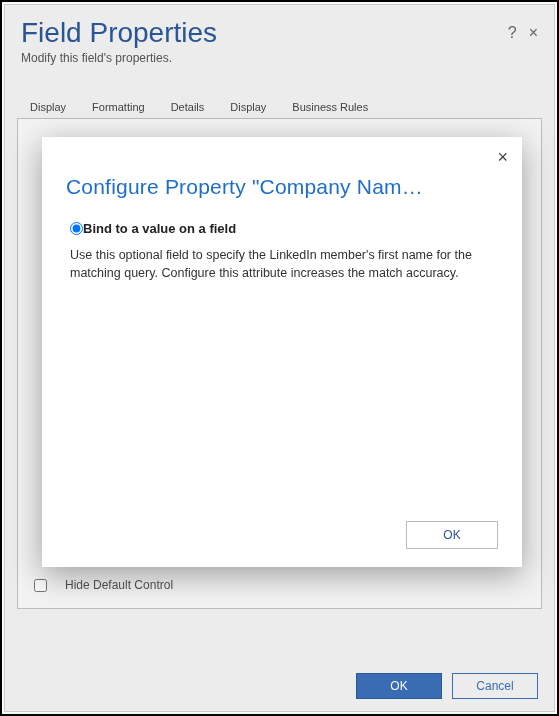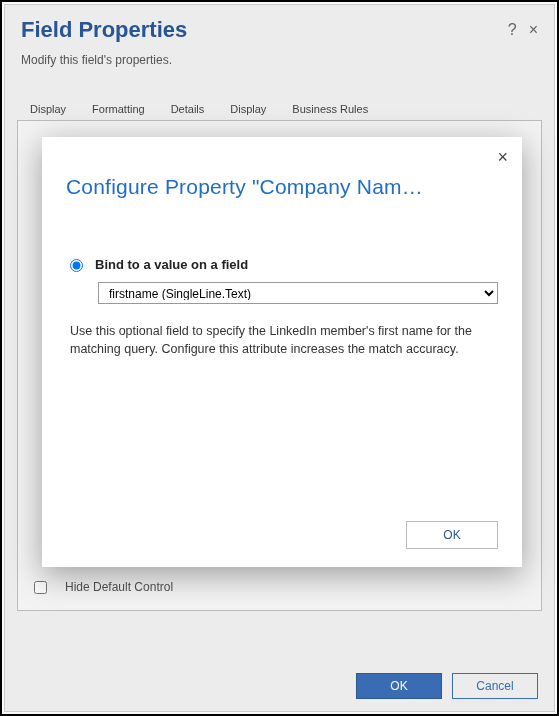--- a/index.html
+++ b/index.html
@@ -1,38 +1,38 @@
 <!DOCTYPE html>
 <html><head>
   <meta charset="utf-8">
   <style>
     * { box-sizing: border-box; margin: 0; padding: 0; font-family: "Segoe UI", Arial, sans-serif; }
     body { width: 559px; height: 716px; background: #fff; border: 2px solid #000; position: relative; overflow: hidden; }
     .bg-panel { position: absolute; inset: 2px; background: #f1f1f1; border: 1px solid #d0d0d0; }
     .bg-header { padding: 12px 16px 4px 16px; }
     .bg-title-row { display: flex; align-items: center; justify-content: space-between; }
-    .bg-title { font-size: 22px; color: #2b5797; font-weight: 700; }
+    .bg-title { font-size: 28px; color: #2b5797; font-weight: 400; }
     .bg-title-icons { display: flex; gap: 12px; color: #666; }
-    .bg-subtitle { font-size: 12px; color: #555; margin-top: 10px; }
+    .bg-subtitle { font-size: 12px; color: #555; margin-top: 2px; }
     .bg-tabs { display: flex; margin: 24px 12px 0 12px; border-bottom: 1px solid #c0c0c0; }
     .bg-tab { font-size: 11px; color: #444; padding: 6px 12px; border: 1px solid transparent; border-bottom: none; position: relative; top: 1px; cursor: pointer; }
     .bg-tab.active { border-color: #c0c0c0; background: #f8f8f8; }
     .bg-content { margin: 0 12px; background: #f8f8f8; border: 1px solid #c0c0c0; border-top: none; height: 490px; padding: 16px; position: relative; }
     .bg-checkbox-row { position: absolute; bottom: 16px; left: 16px; display: flex; align-items: center; gap: 18px; font-size: 12px; color: #555; }
     .bg-checkbox { width: 13px; height: 13px; }
     .bg-footer { position: absolute; bottom: 12px; right: 16px; display: flex; gap: 10px; }
     .bg-btn { width: 86px; height: 26px; font-size: 12px; display: flex; align-items: center; justify-content: center; cursor: pointer; }
     .bg-btn-primary { background: #3b6fb6; color: #fff; border: 1px solid #2b5a99; }
     .bg-btn-secondary { background: transparent; color: #3b6fb6; border: 1px solid #3b6fb6; }
 
     .overlay { position: absolute; inset: 0; background: rgba(0,0,0,0.02); display:flex; align-items:flex-start; justify-content:center; }
     .modal { position: absolute; top: 135px; left: 40px; width: 480px; height: 430px; background: #fff; box-shadow: 0 8px 30px rgba(0,0,0,0.35); padding: 20px 24px 18px 24px; display: flex; flex-direction: column; }
     .modal-close { position: absolute; top: 10px; right: 14px; font-size: 18px; color: #444; cursor: pointer; }
     .modal-title { font-size: 21px; color: #1f6ec7; font-weight: 400; margin: 18px 0 22px 0; letter-spacing: 0.2px; }
-    .radio-row { display: flex; align-items: flex-end; gap: 12px; margin-left: 4px; margin-bottom: 10px; margin-top: 36px; }
+    .radio-row { display: flex; align-items: center; gap: 0; margin-left: 4px; margin-bottom: 10px; }
     .radio { width: 13px; height: 13px; }
     .radio-label { font-size: 13px; font-weight: 700; color: #222; }
     .select-wrap { margin-left: 32px; margin-bottom: 18px; }
     .select { width: 100%; font-size: 12px; padding: 3px 6px; border: 1px solid #999; background: #fff; height: 22px; }
     .desc { font-size: 12.5px; color: #333; line-height: 1.45; margin-left: 4px; margin-right: 4px; }
     .modal-footer { margin-top: auto; display: flex; justify-content: flex-end; gap: 14px; }
     .modal-btn { width: 92px; height: 28px; font-size: 12px; background: #fff; border: 1px solid #bbb; color: #2b5797; cursor: pointer; display:flex; align-items:center; justify-content:center; }
   </style>
 </head>
 <body>
@@ -73,25 +73,20 @@
 <div class="overlay">
   <div class="modal">
     <span class="modal-close">×</span>
     <div class="modal-title">Configure Property "Company Nam…</div>
 
     <div class="radio-row">
       <input type="radio" class="radio" checked="" style="">
       <span class="radio-label">Bind to a value on a field</span>
     </div>
 
-    <div class="select-wrap">
-      <select class="select">
-        <option>firstname (SingleLine.Text)</option>
-      </select>
-    </div>
 
     <div class="desc">Use this optional field to specify the LinkedIn member's first name for the matching query. Configure this attribute increases the match accuracy.</div>
 
     <div class="modal-footer">
       <div class="modal-btn">OK</div>
     </div>
   </div>
 </div>
 
 </body></html>

